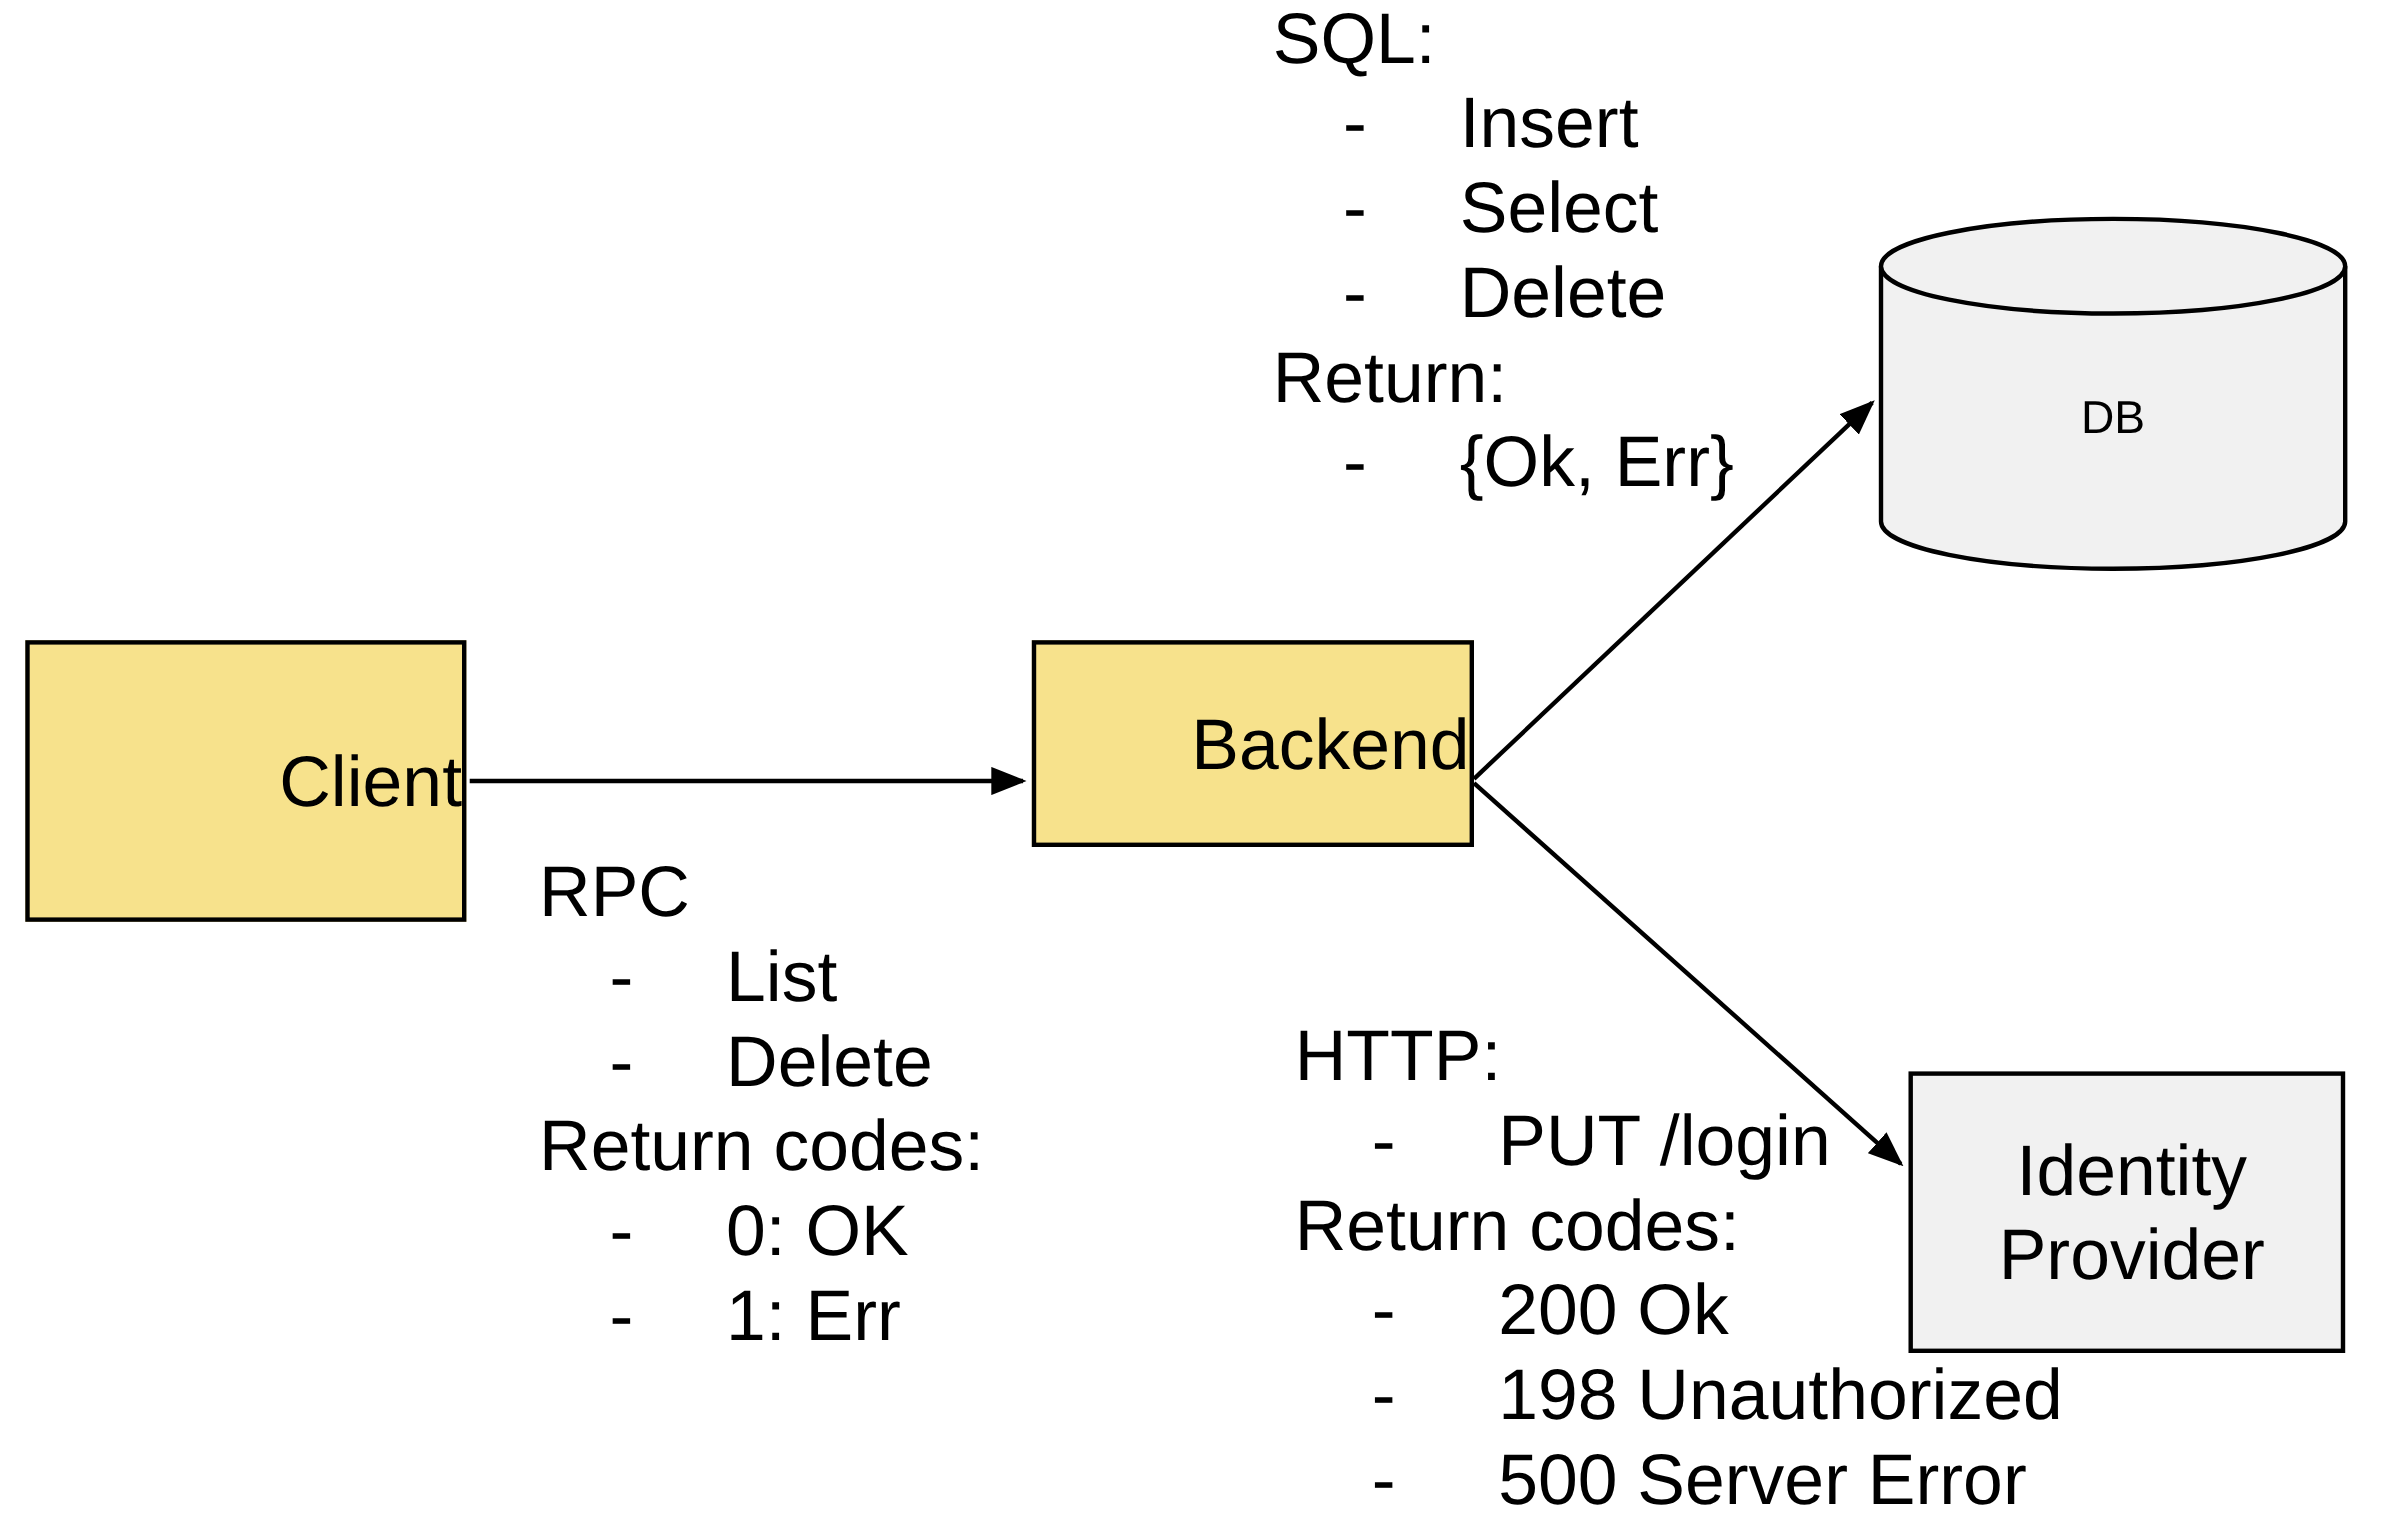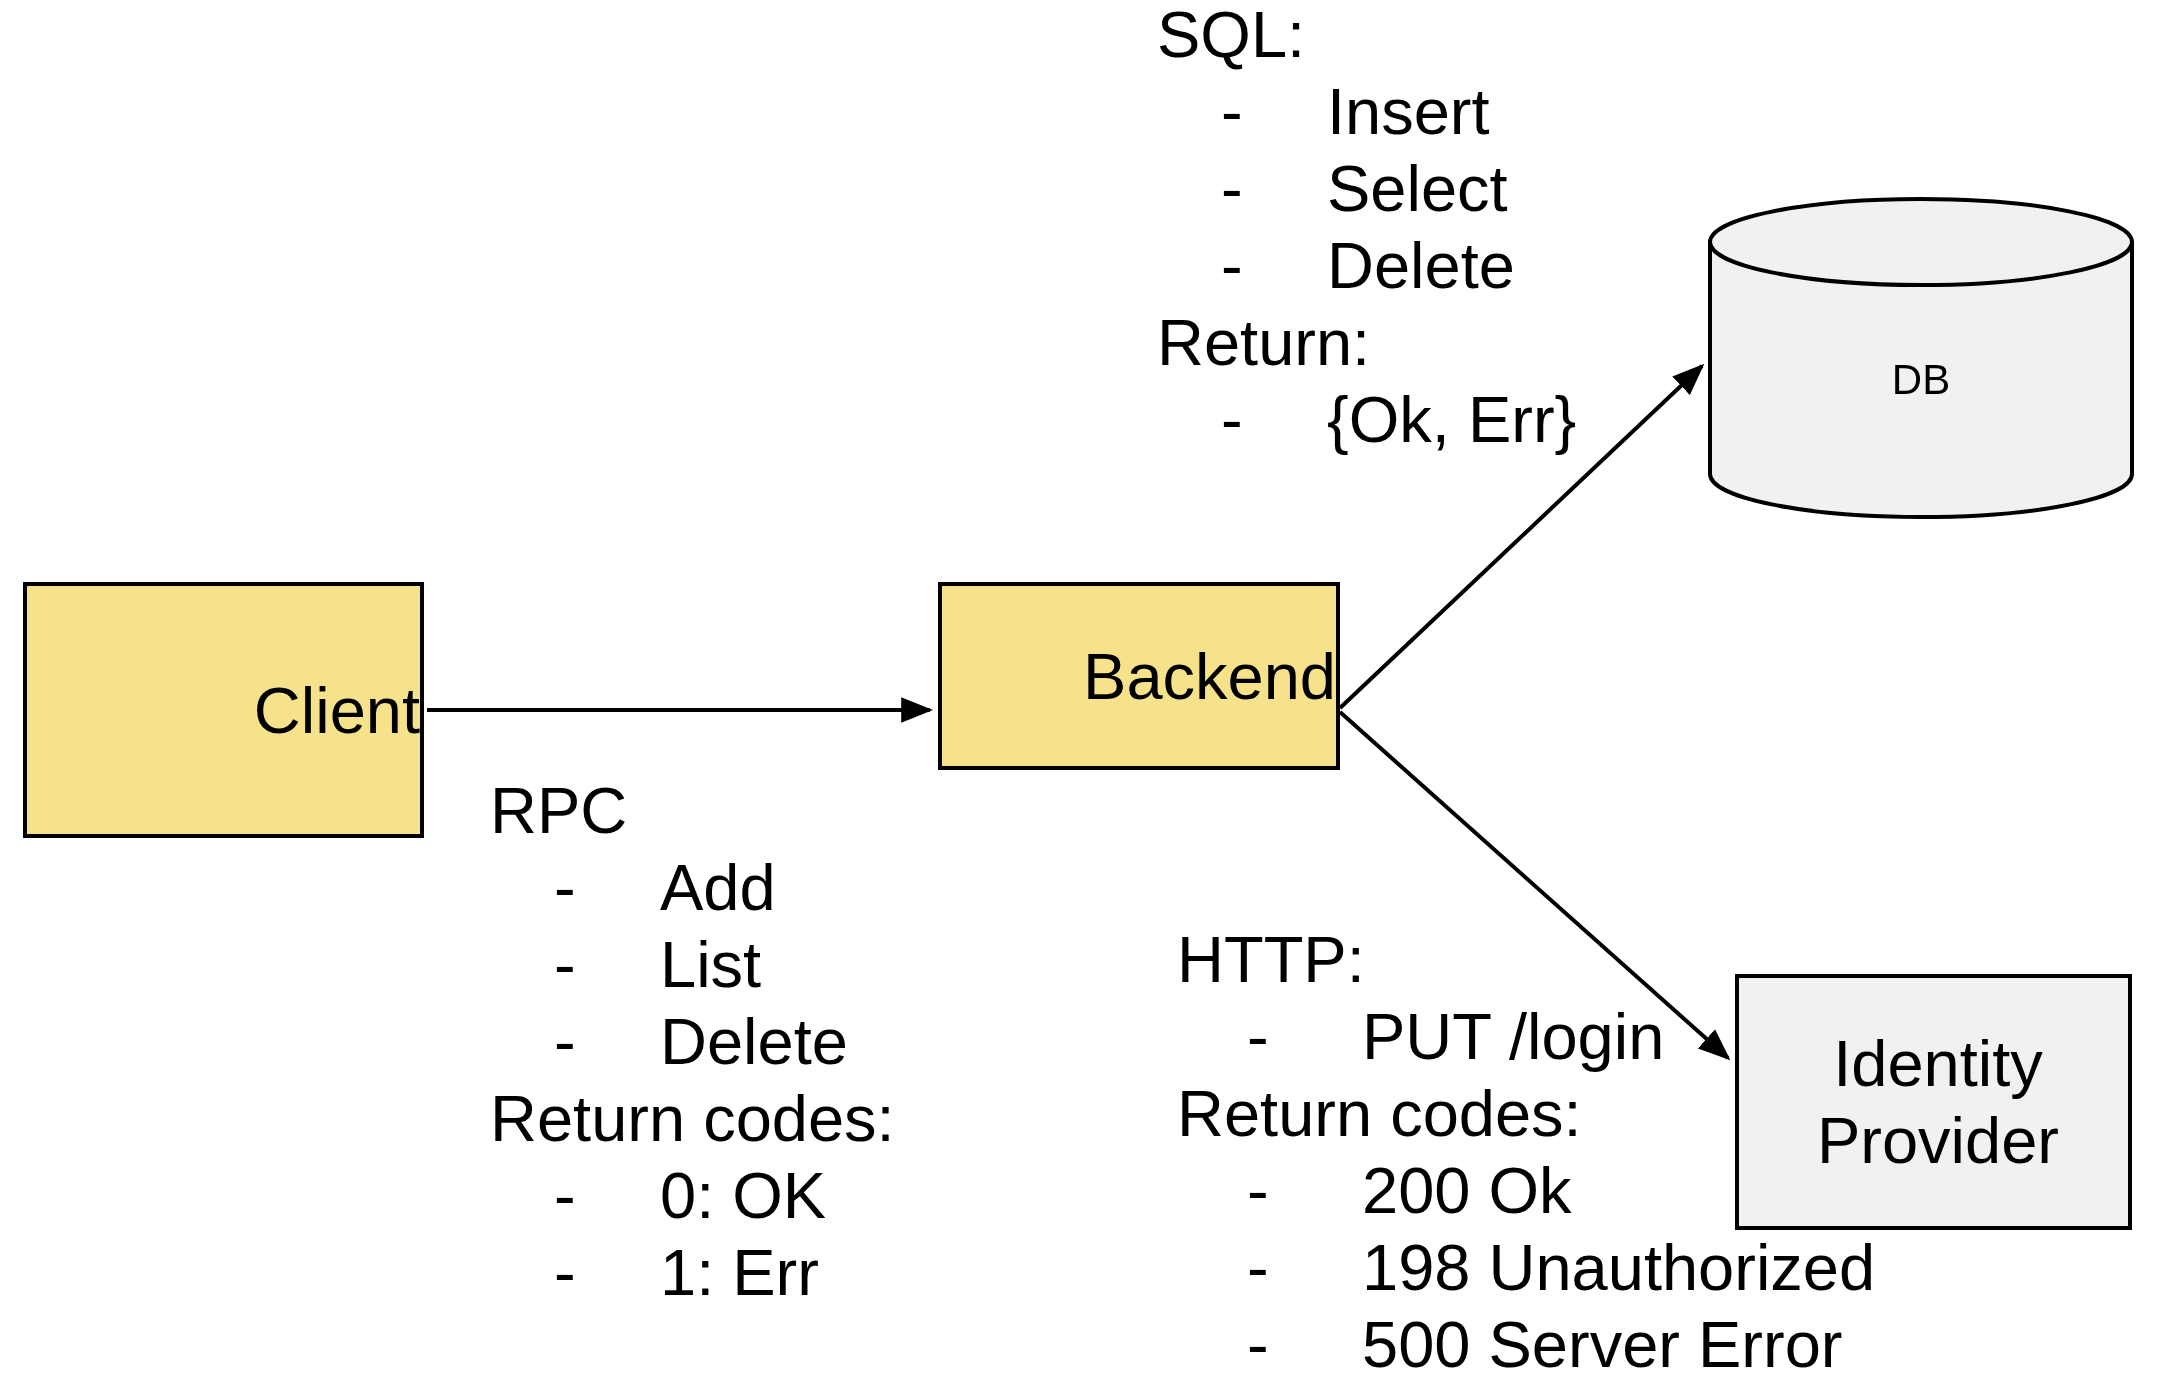--- a/index.html
+++ b/index.html
@@ -106,21 +106,20 @@
   <div id="db-label-wrap">
     <span class="node-label">DB</span>
   </div>
 
   <div id="identity-box" class="node gray">
     <span class="node-label">Identity Provider</span>
   </div>
 
   <div id="rpc-ann" class="ann">
     <div class="line"><span>RPC</span></div>
-    <div class="line"><span class="dash">-</span><span>Add</span></div>
     <div class="line"><span class="dash">-</span><span>List</span></div>
     <div class="line"><span class="dash">-</span><span>Delete</span></div>
     <div class="line"><span>Return codes:</span></div>
     <div class="line"><span class="dash">-</span><span>0: OK</span></div>
     <div class="line"><span class="dash">-</span><span>1: Err</span></div>
   </div>
 
   <div id="sql-ann" class="ann">
     <div class="line"><span>SQL:</span></div>
     <div class="line"><span class="dash">-</span><span>Insert</span></div>

